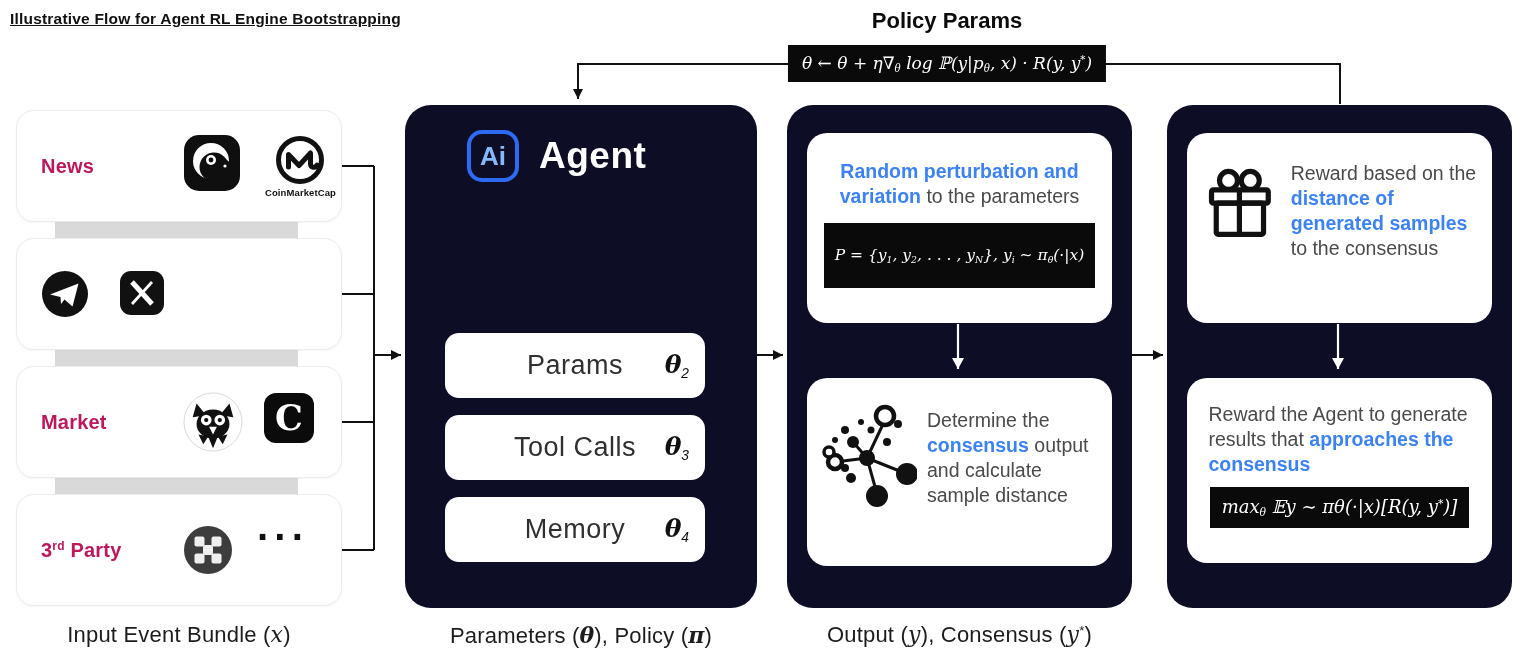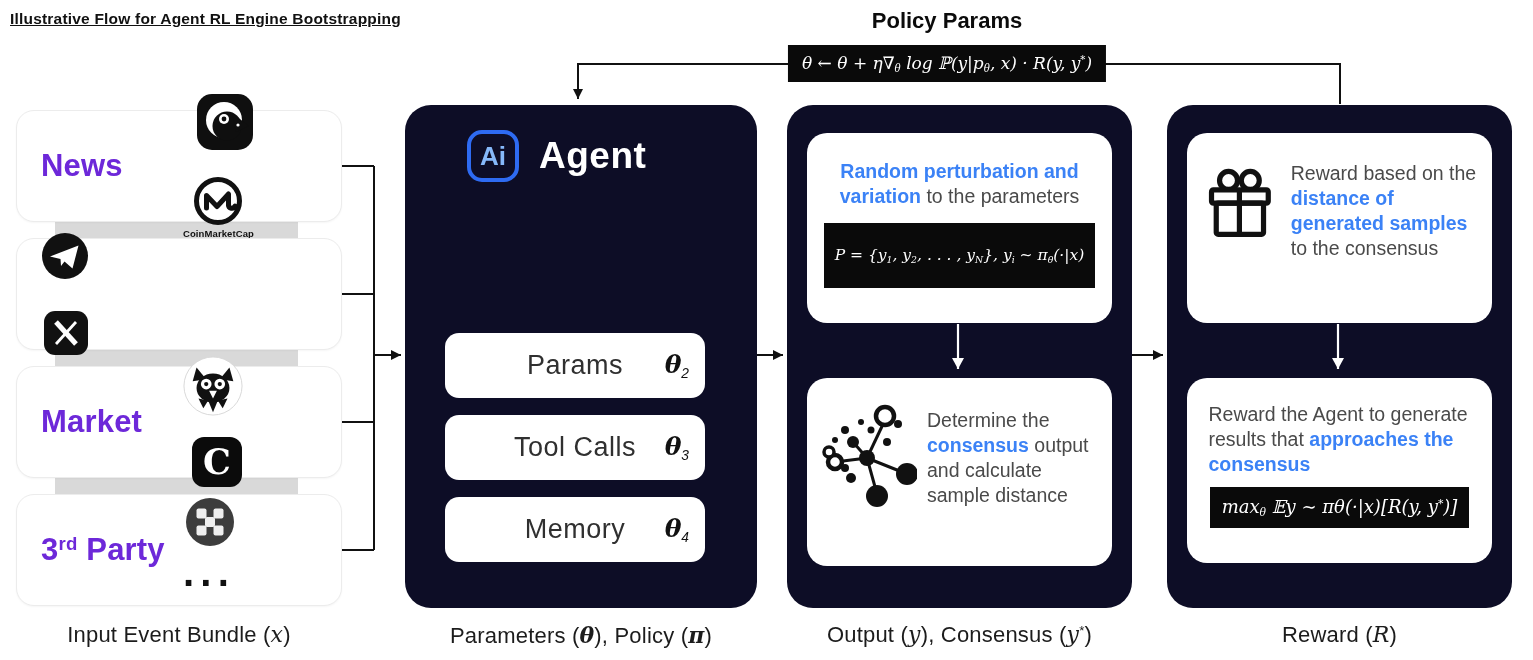--- a/index.html
+++ b/index.html
@@ -12,22 +12,22 @@
               font-size:22px;font-weight:800;color:#0b0b0b;z-index:6;white-space:nowrap;}
   .formula{background:#0a0a0a;color:#fff;font-family:"DejaVu Serif",serif;font-style:italic;
            white-space:nowrap;display:inline-block;}
   .pu-formula{position:absolute;left:947px;top:45px;transform:translateX(-50%);
               font-size:17px;padding:8px 14px;z-index:6;}
   
   .gbar{position:absolute;left:55px;width:243px;height:18px;background:#d9d9d9;z-index:1;}
   .in-card{position:absolute;left:16px;width:326px;height:112px;background:#fff;
            border:1px solid #ececec;border-radius:18px;box-shadow:0 1px 2px rgba(0,0,0,.04);
            display:flex;align-items:center;padding-left:24px;box-sizing:border-box;z-index:2;}
-  .in-label{flex:0 0 142px;font-size:31px;font-weight:800;color:#6d28d9;letter-spacing:.2px;}
-  .in-icons{display:flex;align-items:flex-end;gap:24px;flex-direction:column;}
+  .in-label{flex:0 0 142px;font-size:20px;font-weight:800;color:#be185d;letter-spacing:.2px;}
+  .in-icons{display:flex;align-items:flex-start;gap:24px;}
   .cmc{display:flex;flex-direction:column;align-items:center;}
   .cmc-text{font-size:9.5px;font-weight:800;color:#111;margin-top:1px;letter-spacing:.1px;}
   .dots{font-size:40px;font-weight:800;color:#111;letter-spacing:4px;line-height:1;margin-top:-8px;}
   .col-caption{position:absolute;top:622px;font-size:22px;color:#1c1c1c;text-align:center;z-index:2;letter-spacing:.2px;}
   
   .navy{position:absolute;top:105px;height:503px;background:#0d0d26;border-radius:26px;z-index:2;}
   .agent-head{position:absolute;left:62px;top:25px;display:flex;align-items:center;gap:20px;}
   .ai-logo{width:52px;height:52px;box-sizing:border-box;border:4px solid #2e6bf2;border-radius:15px;
            display:flex;align-items:center;justify-content:center;color:#86b9fa;
            font-size:26px;font-weight:800;}
@@ -234,15 +234,14 @@
         </svg>
         <div class="ic-body" style="width:198px;text-align:left;margin-top:-2px;"><span>Reward based on the </span><span class="rt-blue">distance of generated samples</span><span> to the consensus</span></div>
       </div>
     </div>
     <div class="inner-card" style="top:273px;height:185px;">
       <div class="ic-title"></div>
       <div class="ic-body" style="width:262px;text-align:left;margin-top:8px;"><span>Reward the Agent to generate results that </span><span class="rt-blue">approaches the consensus</span></div>
       <div class="formula obj-formula"><span>max</span><span class="rt-sub">θ</span><span> 𝔼y ∼ πθ(·|x)[R(y, y</span><span class="rt-sup">*</span><span>)]</span></div>
     </div>
   </div>
-  <div class="col-caption" style="left:1167px;width:345px;"><span>Reward (</span><span class="rt-i">R</span><span>)</span></div>
 
 </div>
 
 </body></html>

